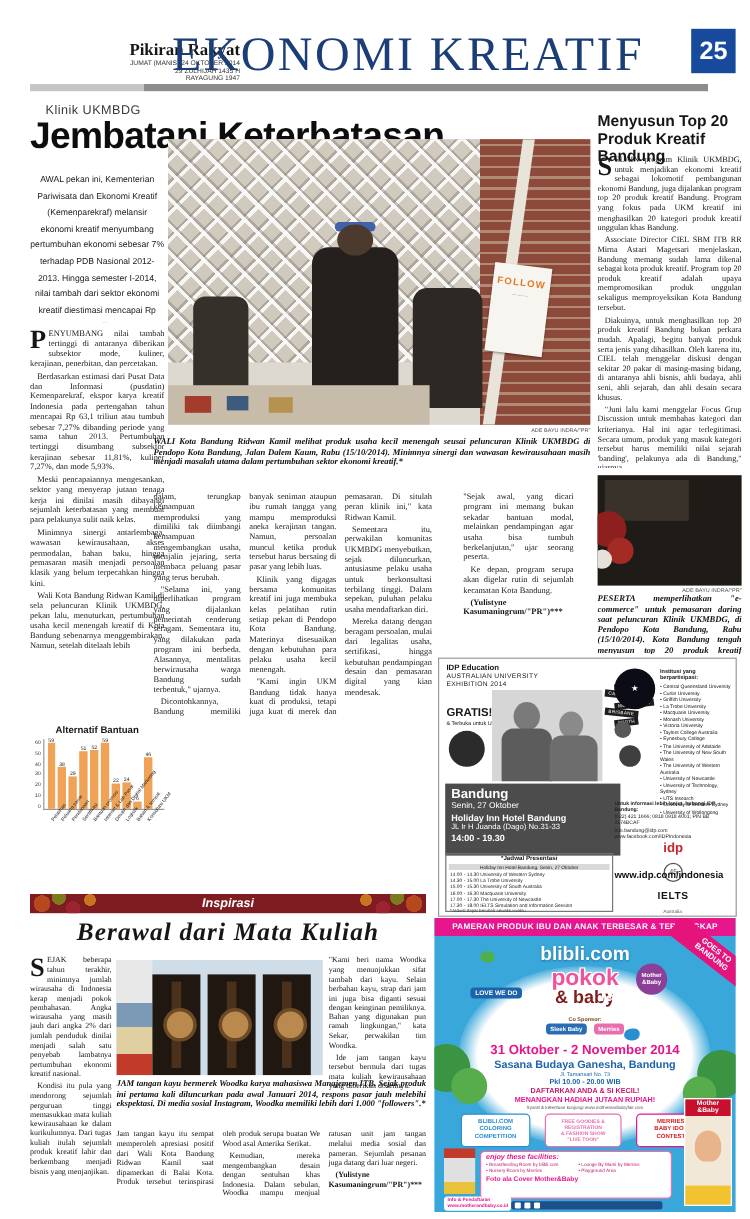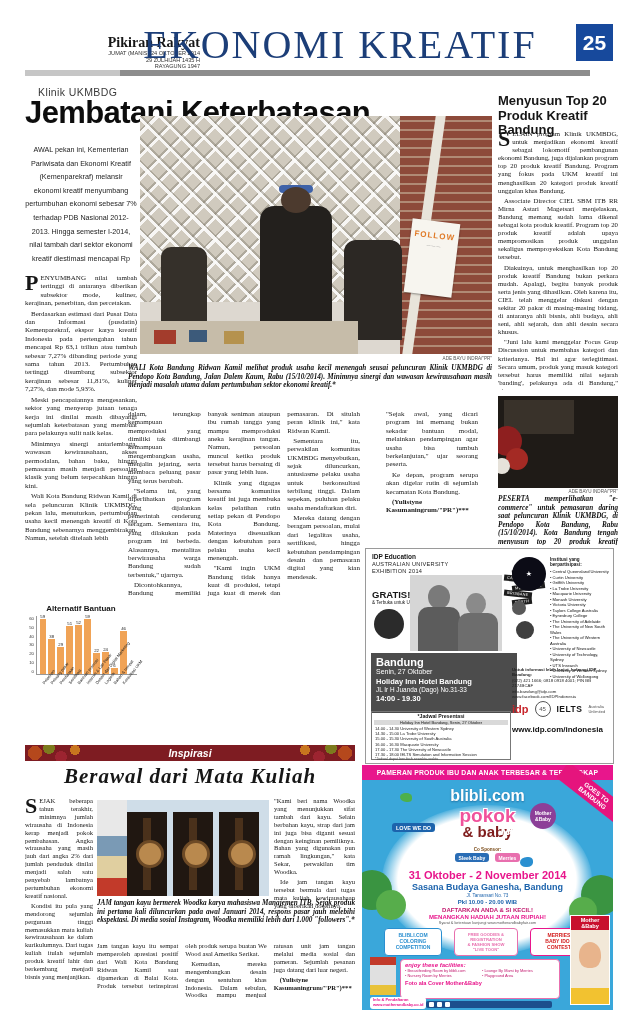--- a/index.html
+++ b/index.html
@@ -131,21 +131,21 @@
             font-size:7px;display:flex;align-items:center;justify-content:center;}
   .idp-inst-t{left:184px;top:8px;width:60px;font-weight:bold;font-size:4.6px;line-height:5.4px;}
   .idp-inst{left:184px;top:20px;width:62px;margin:0;padding:0;}
   .idp-inst li{list-style:none;font-size:4.15px;line-height:5.5px;color:#111;}
   .idp-inst li::before{content:"• ";}
   .idp-c1{left:146px;top:52px;width:14px;height:14px;border-radius:50%;background:#585858;}
   .idp-c2{left:150px;top:72px;width:18px;height:18px;border-radius:50%;background:#3f3f3f;}
   .idp-contact{left:146px;top:118px;width:98px;font-size:4.3px;line-height:5.4px;color:#222;}
   .idp-contact li{list-style:none;}
   .idp-contact-t{font-weight:bold;}
-  .idp-logos{left:146px;top:152px;width:98px;display:flex;align-items:center;gap:6px;}
+  .idp-logos{left:146px;top:152px;width:98px;display:flex;align-items:center;gap:6px;flex-direction:column;}
   .lg-idp{color:#c8262c;font-weight:bold;font-size:11px;}
   .lg-45{width:14px;height:14px;border:1px solid #555;border-radius:50%;font-size:6px;
          display:flex;align-items:center;justify-content:center;color:#555;}
   .lg-ielts{font-weight:bold;font-size:8.5px;letter-spacing:.5px;}
   .lg-au{font-size:4px;color:#555;}
   .idp-web{left:146px;top:176px;width:98px;font-weight:bold;font-size:8px;text-align:left;color:#111;}
 
   
   .insp-banner{left:25px;top:745px;width:330px;height:16px;color:#fff;
      background:

